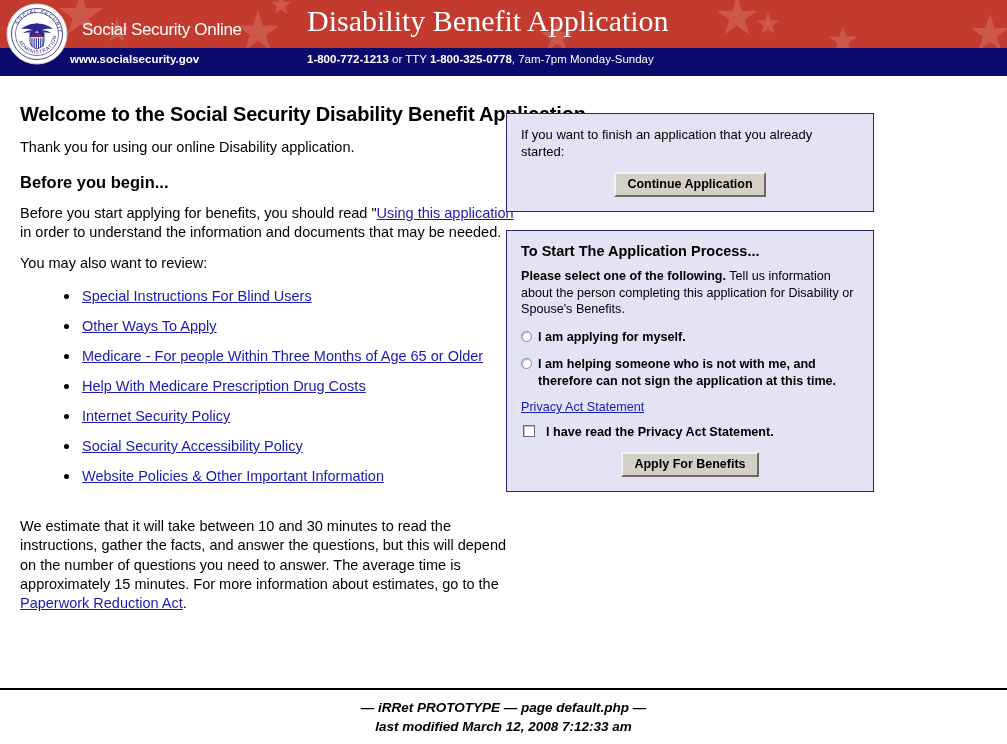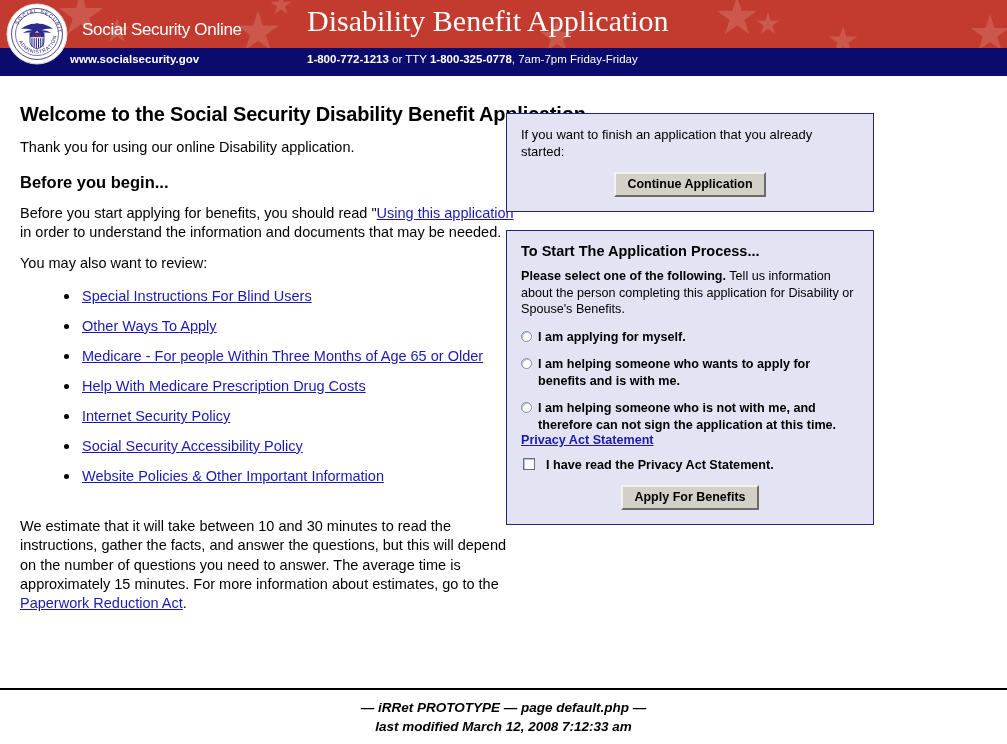--- a/index.html
+++ b/index.html
@@ -235,22 +235,22 @@
     left: 0; top: 2px;
     width: 11px; height: 11px;
     border-radius: 50%;
     background: #ffffff;
     border: 1px solid #7b8ba8;
     box-shadow: inset 1px 1px 0 #b9c3d2;
     box-sizing: border-box;
     cursor: pointer;
   }
   .privacy-link {
+    margin-top: 11px;
     font-size: 12.6px;
-    font-weight: bold;
   }
   .chk-row {
     margin-top: 11px;
     font-size: 12.6px;
     font-weight: bold;
     position: relative;
     padding-left: 25px;
     line-height: 15px;
   }
   .checkbox {
@@ -330,21 +330,21 @@
       <rect x="29.8" y="35.2" width="1.1" height="10"></rect>
       <rect x="32" y="35.2" width="1.1" height="10"></rect>
       <rect x="34.2" y="35.2" width="1.1" height="9.4"></rect>
       <rect x="36.4" y="35.2" width="1.1" height="8.5"></rect>
     </g>
   </svg>
 
   <div class="sso-title">Social Security Online</div>
   <div class="app-title">Disability Benefit Application</div>
   <a class="nav-url" href="#" style="text-decoration:none">www.socialsecurity.gov</a>
-  <div class="nav-phone"><b>1-800-772-1213</b><span> or TTY </span><b>1-800-325-0778</b><span>, 7am-7pm Friday-Friday</span></div>
+  <div class="nav-phone"><b>1-800-772-1213</b><span> or TTY </span><b>1-800-325-0778</b><span>, 7am-7pm Monday-Sunday</span></div>
 </div>
 
 <div class="page">
 
   <div class="col-left">
     <h1 class="page-title">Welcome to the Social Security Disability Benefit Application</h1>
 
 
     <div class="para">Thank you for using our online Disability application.</div>
 
@@ -379,24 +379,20 @@
     <div class="panel panel-start">
       <h3>To Start The Application Process...</h3>
 
       <div class="select-note"><b>Please select one of the following.</b><span> Tell us information about the person completing this application for Disability or Spouse's Benefits.</span></div>
 
       <div class="opt">
         <span class="radio"></span>
         <span>I am applying for myself.</span>
       </div>
 
-      <div class="opt">
-        <span class="radio"></span>
-        <span>I am helping someone who wants to apply for benefits and is with me.</span>
-      </div>
 
       <div class="opt">
         <span class="radio"></span>
         <span>I am helping someone who is not with me, and therefore can not sign the application at this time.</span>
       </div>
 
       <div class="privacy-link">
         <a class="lnk" href="#">Privacy Act Statement</a>
       </div>
 

